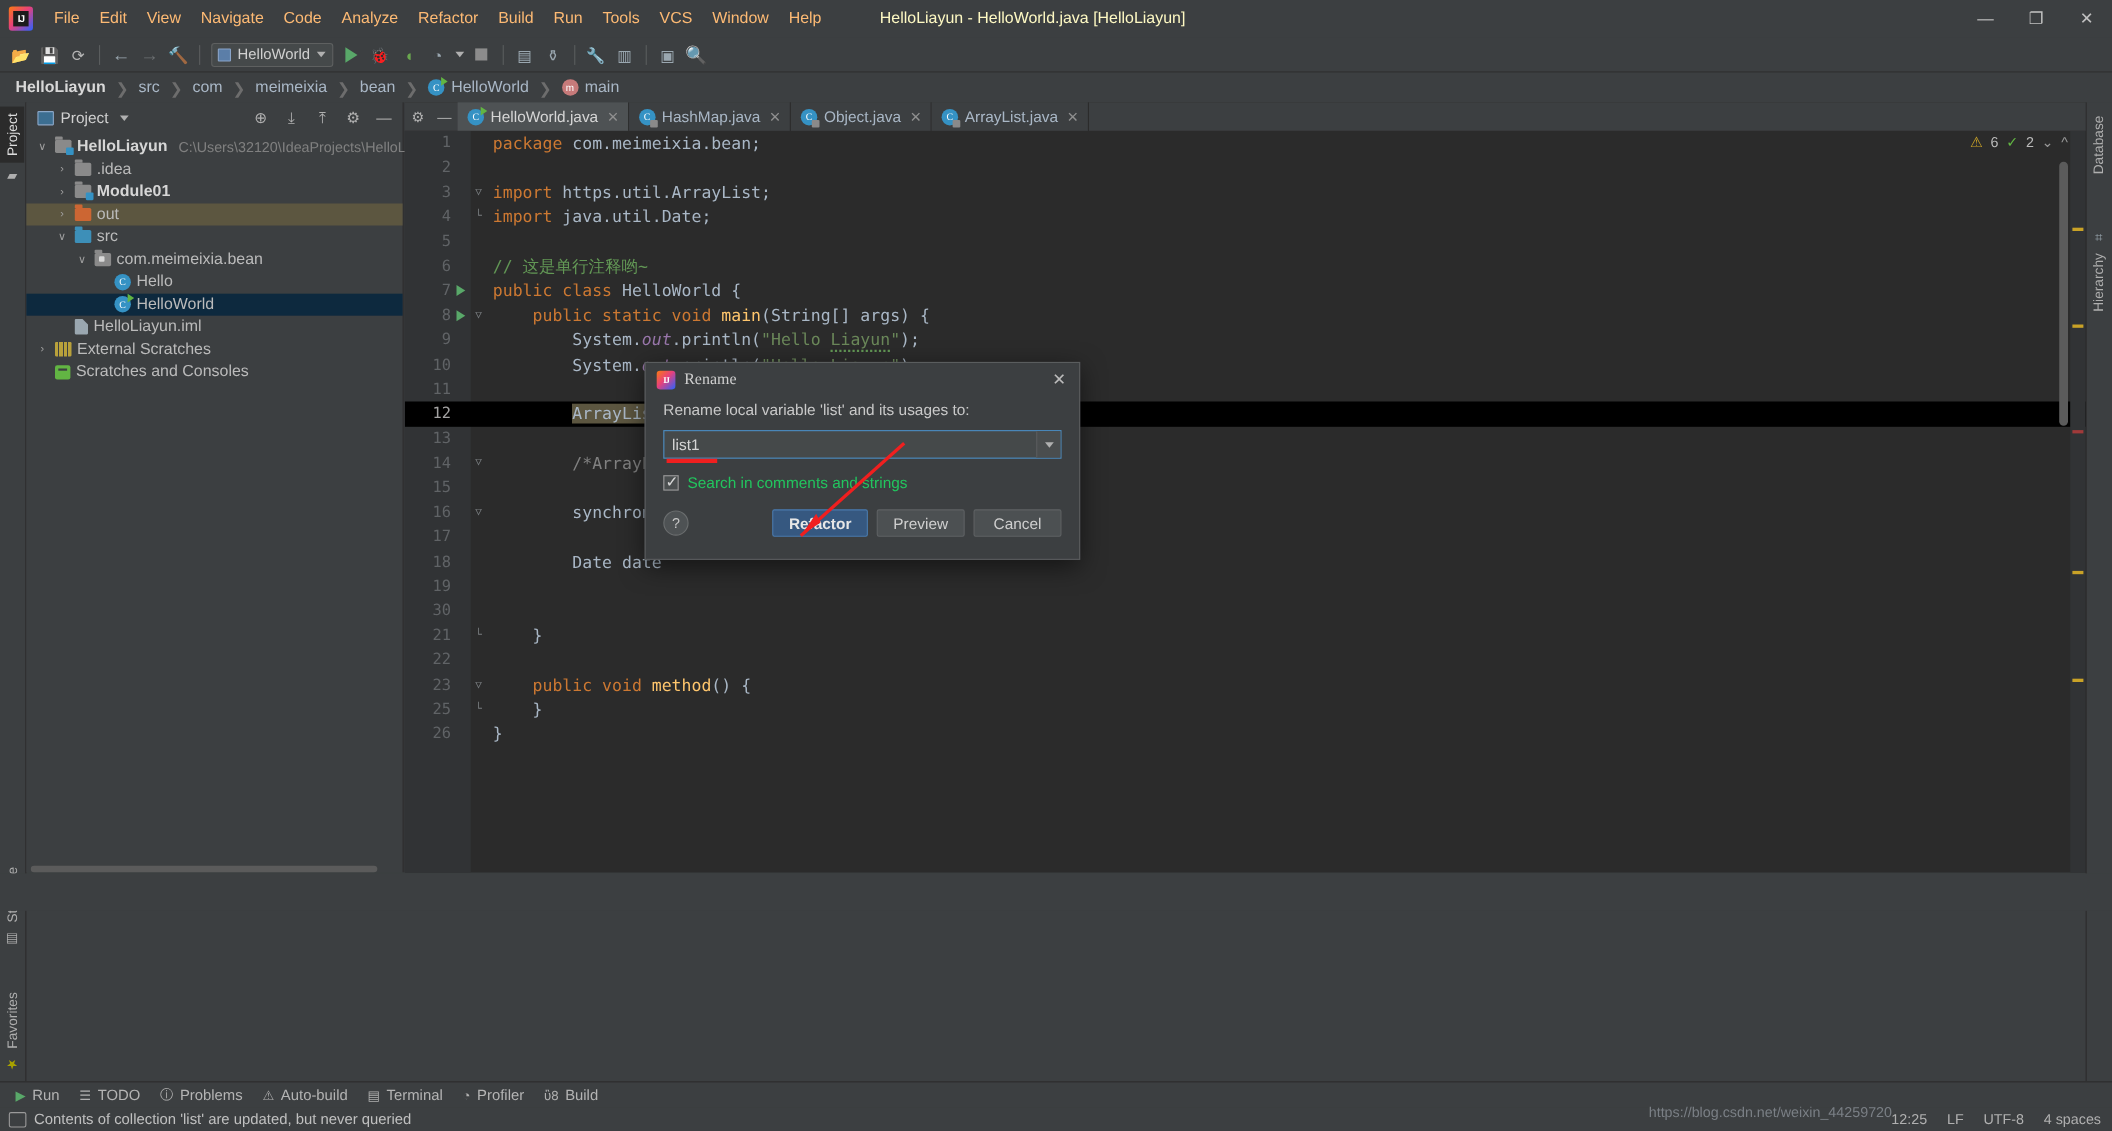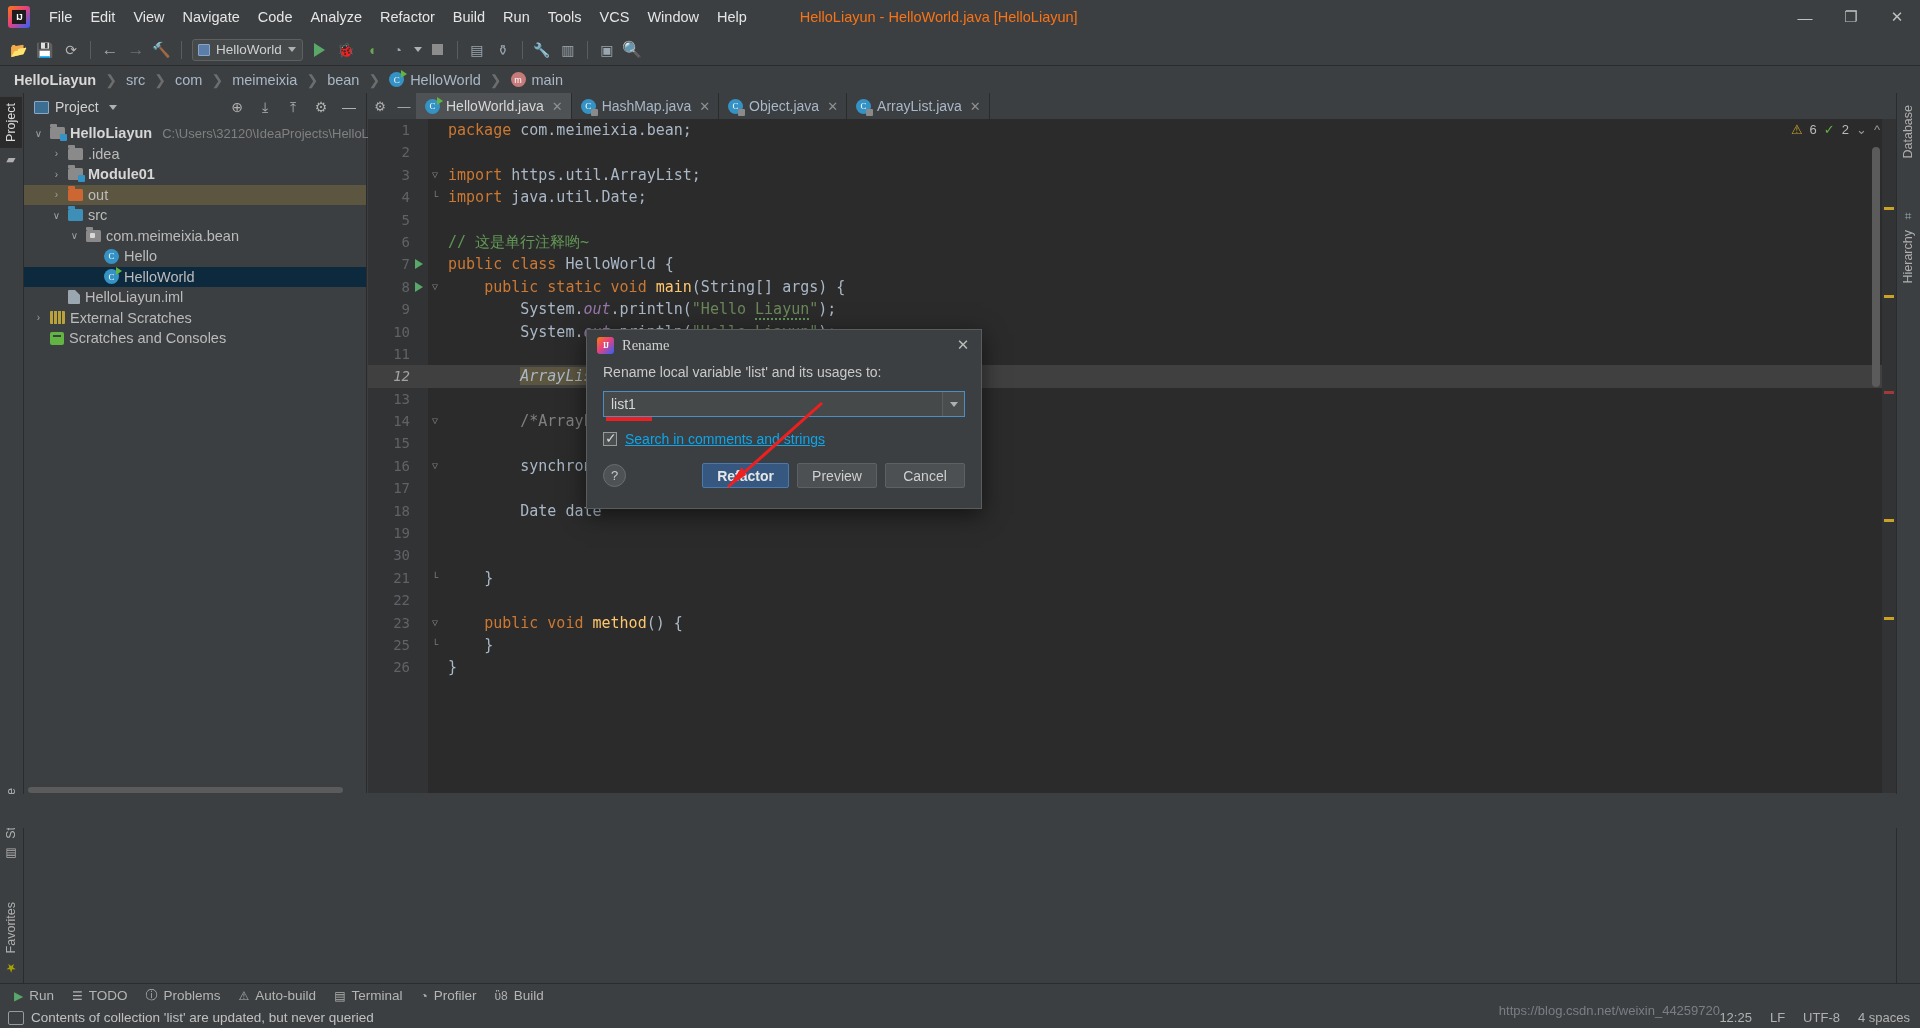--- a/index.html
+++ b/index.html
@@ -25,24 +25,24 @@
   .ij-logo::after {
     content: ""; position: absolute; left: 4px; top: 4px; width: 14px; height: 14px;
     background: #1c1c1c;
   }
   .ij-logo::before {
     content: "IJ"; position: absolute; left: 0; top: 0; width: 22px; height: 22px;
     color: #ffffff; font-size: 9px; font-weight: bold; z-index: 3;
     display: flex; align-items: center; justify-content: center; letter-spacing: -1px;
   }
   .menu-item {
-    font-size: 14.5px; color: #e5e5e5; padding: 3px 9px; cursor: default; white-space: nowrap;
+    font-size: 14.5px; color: #fdba74; padding: 3px 9px; cursor: default; white-space: nowrap;
   }
   .win-title {
-    margin-left: 44px; font-size: 14.5px; color: #f97316; white-space: nowrap;
+    margin-left: 44px; font-size: 14.5px; color: #fef9c3; white-space: nowrap;
   }
   .win-controls {
     position: absolute; right: 0; top: 0; height: 34px; display: flex; align-items: center;
   }
   .win-btn {
     width: 46px; height: 34px; display: flex; align-items: center; justify-content: center;
     color: #c0c0c0; font-size: 15px;
   }
 
   
@@ -173,21 +173,21 @@
   }
   .cl { position: relative; height: 22.4px; display: flex; align-items: center; }
   .cl .num {
     width: 42px; text-align: right; color: #606366; font-size: 14px; flex: 0 0 auto;
     font-family: "DejaVu Sans Mono", monospace;
   }
   .cl .runmark { width: 18px; text-align: center; flex: 0 0 auto; }
   .cl .runmark i { display: inline-block; width:0;height:0;border-top:5px solid transparent;border-bottom:5px solid transparent;border-left:8px solid #59a869;}
   .cl .foldm { width: 14px; text-align: center; flex: 0 0 auto; color: #777b7e; font-size: 10px; }
   .cl .txt { padding-left: 6px; white-space: pre; }
-  .cl.cur { background: #404040; font-style: italic; }
+  .cl.cur { background: #000000; }
   .cl.cur .num { color: #a4a3a3; }
 
   .kw { color: #cc7832; }
   .cls { color: #a9b7c6; }
   .str { color: #6a8759; }
   .num-lit { color: #6897bb; }
   .cmt { color: #629755; }
   .cmt-g { color: #808080; }
   .fld { color: #9876aa; font-style: italic; }
   .mth { color: #ffc66d; }
@@ -233,21 +233,21 @@
     flex: 1; background: transparent; border: none; outline: none;
     color: #d6d6d6; font-size: 14px; padding: 0 7px; font-family: "Liberation Sans", sans-serif;
   }
   .combo .arrow {
     width: 22px; background: #4a4d4e; border-left: 1px solid #5a5d5e;
     display: flex; align-items: center; justify-content: center;
   }
   .chk-row { display: flex; align-items: center; gap: 8px; margin-top: 14px; }
   .chk { width: 14px; height: 14px; border: 1px solid #9a9a9a; background: #4b4f50; position: relative; flex:0 0 auto;}
   .chk::after { content:"✓"; position:absolute; left:1px; top:-3px; color:#d7d7d7; font-size: 14px; }
-  .chk-lab { font-size: 14px; color: #0ea5e9; text-decoration: underline; }
+  .chk-lab { font-size: 14px; color: #22c55e; }
   .btn-row { display: flex; align-items: center; margin-top: 16px; gap: 8px; }
   .help-btn {
     width: 23px; height: 23px; border-radius: 50%; background: #4e5254; border: 1px solid #6a6d6e;
     color: #c8c8c8; font-size: 13px; display: flex; align-items: center; justify-content: center;
   }
   .btn-row .sp { flex: 1; }
   .dbtn {
     min-width: 80px; height: 25px; padding: 0 14px; font-size: 14px;
     border: 1px solid #5e6163; background: #4c5052; color: #cfcfcf;
     display: flex; align-items: center; justify-content: center; border-radius: 2px;

